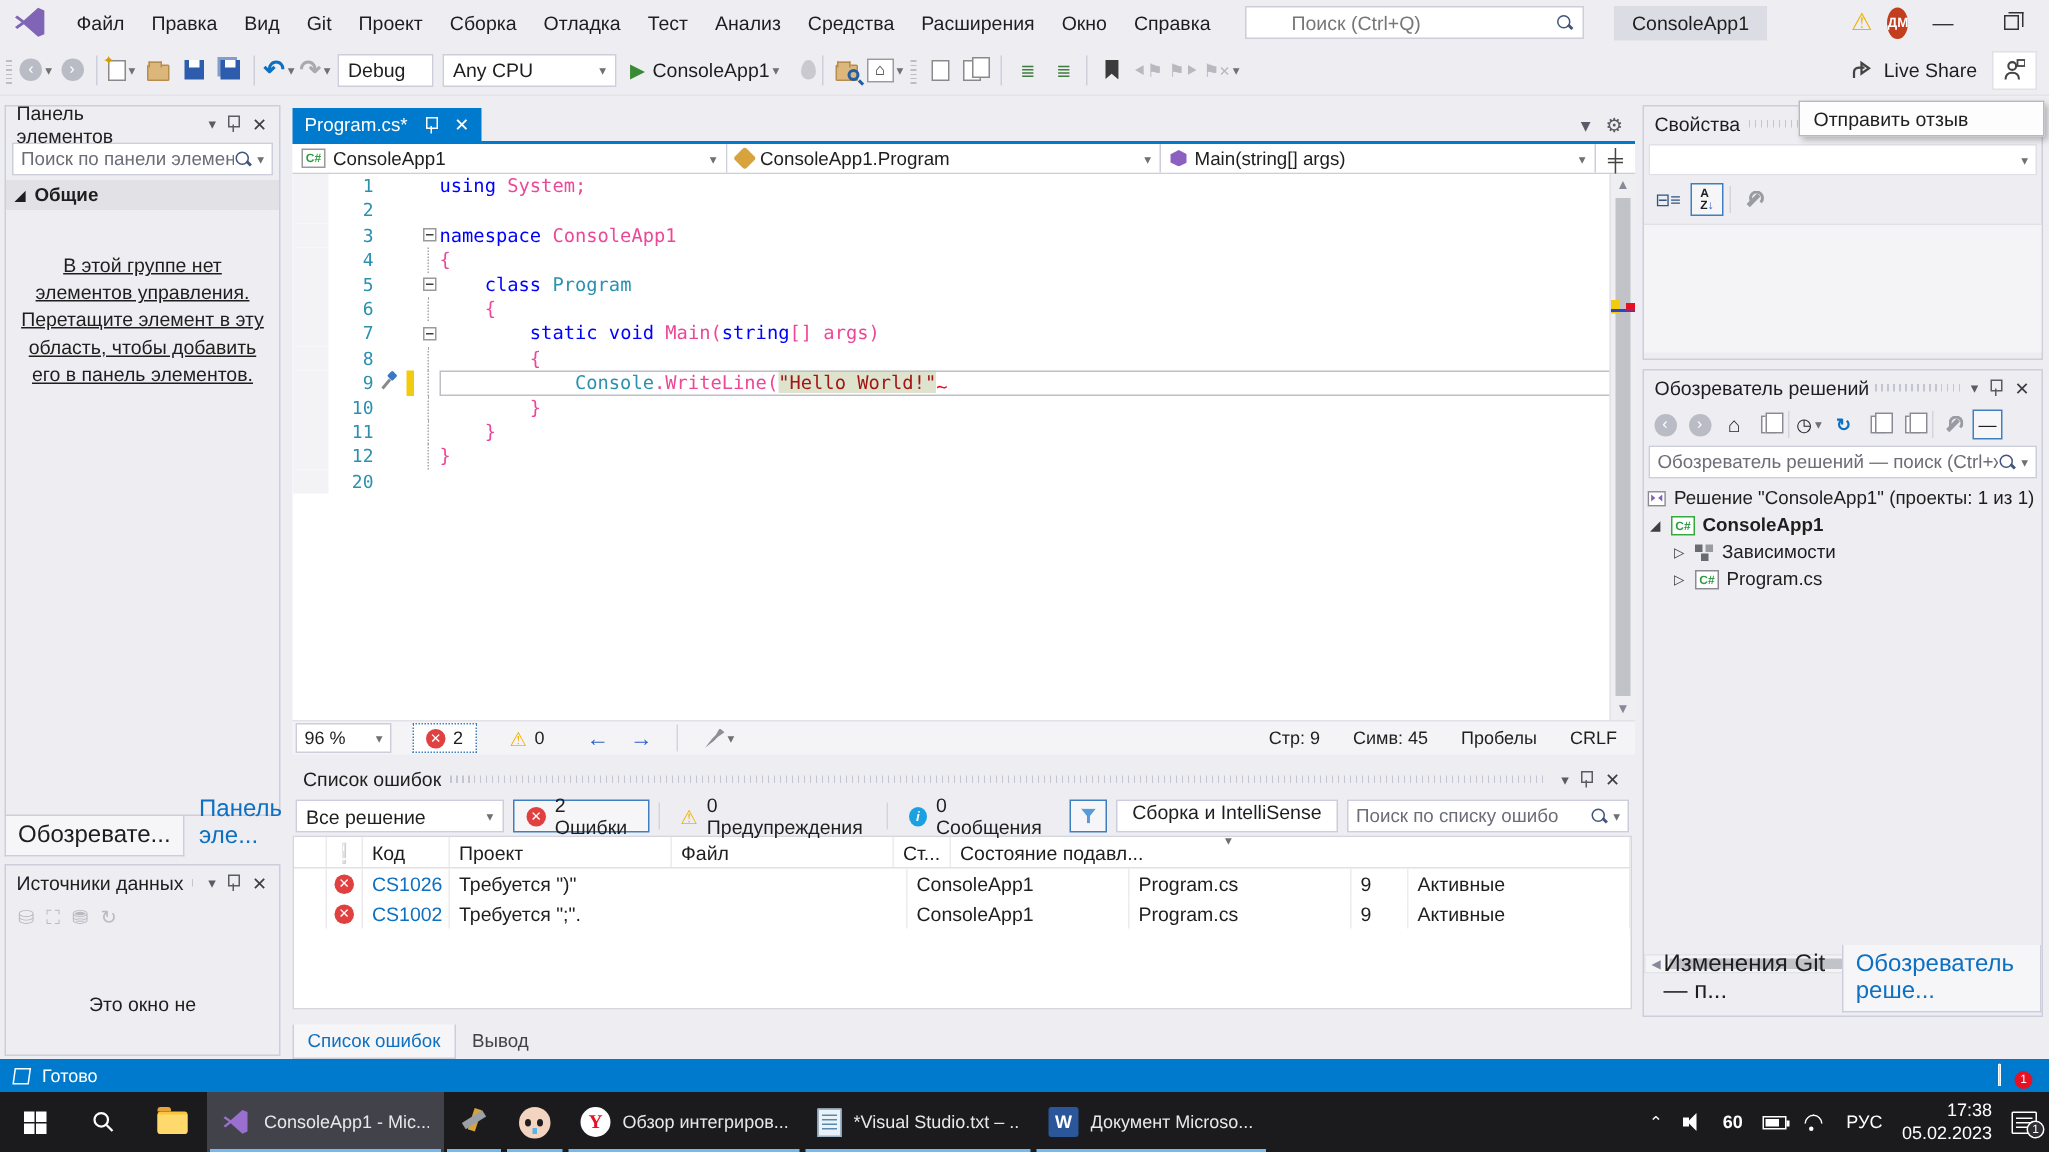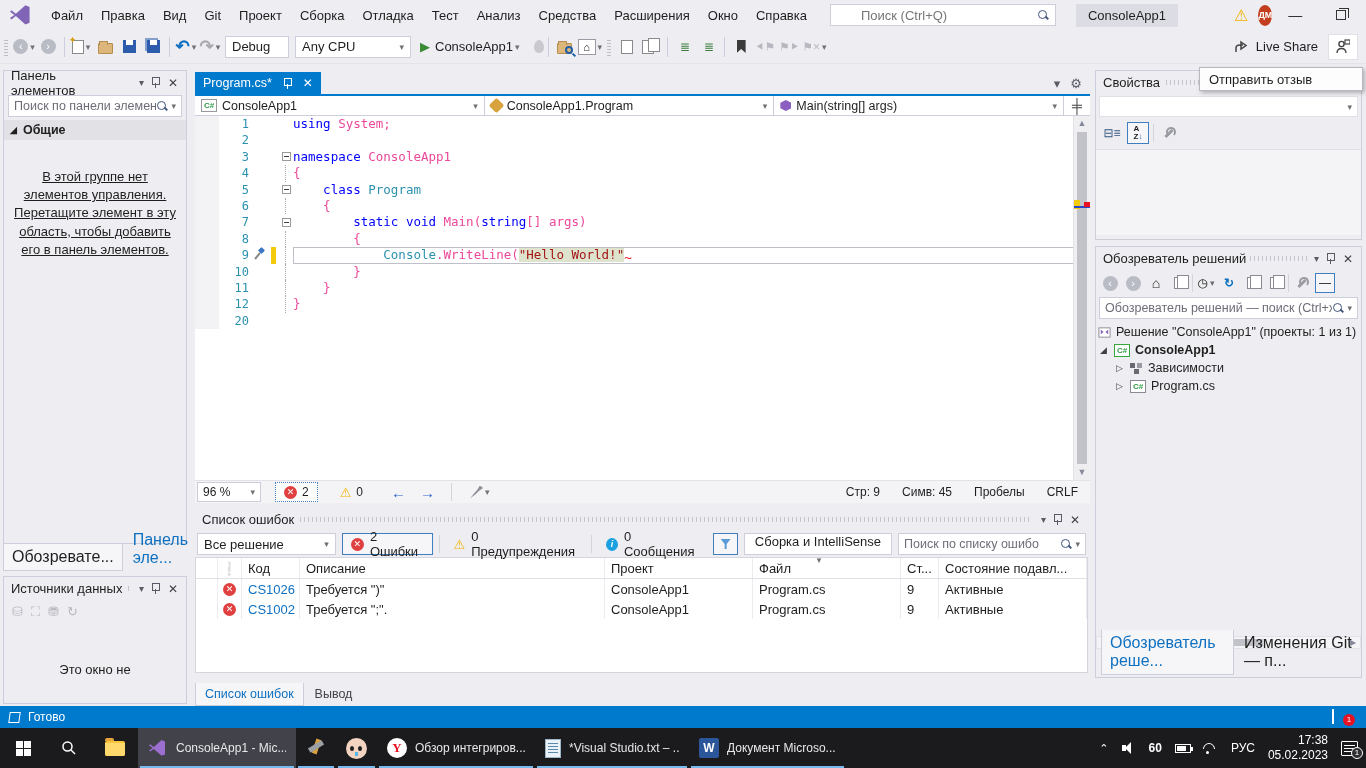--- a/index.html
+++ b/index.html
@@ -572,21 +572,20 @@
           <input placeholder="Поиск по списку ошибо" style="">
           <span class="lens"></span>
           <span class="caret">▾</span>
         </div>
       </div>
       <div class="errtable">
         <div class="errth">
           <div class="c-sel"></div>
           <div class="c-ic">❕</div>
           <div class="c-code">Код</div>
-          <div class="c-desc">Описание</div>
           <div class="c-proj">Проект</div>
           <div class="c-file">Файл</div>
           <div class="c-line">Ст...</div>
           <div class="c-state">Состояние подавл...</div>
         </div>
         <div class="errtr">
           <div class="c-sel"></div>
           <div class="c-ic">
               <span class="errball">✕</span>
             </div>
@@ -707,22 +706,22 @@
           <span class="prj-ic" style="border-color:#8A8A95;">C#</span>
           <span>Program.cs</span>
         </div>
       </div>
       <div class="h-scroll">
         <span class="ar">◀</span>
         <span class="h-thumb"></span>
         <span class="ar" style="margin-left:auto;">▶</span>
       </div>
       <div class="right-tabs">
+        <span class="side-tab">Изменения Git — п...</span>
         <span class="side-tab active" style="color:#0E70C0;">Обозреватель реше...</span>
-        <span class="side-tab">Изменения Git — п...</span>
       </div>
     </div>
   </div>
 
   <div class="tooltip">Отправить отзыв</div>
 
   <div class="vs-status">
     <span class="stat-sq"></span>
     <span>Готово</span>
     <span class="bell">

